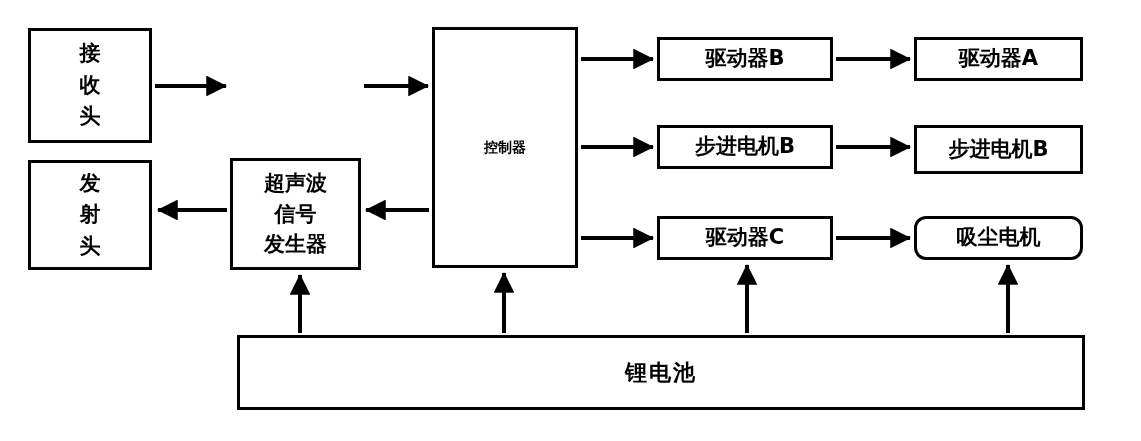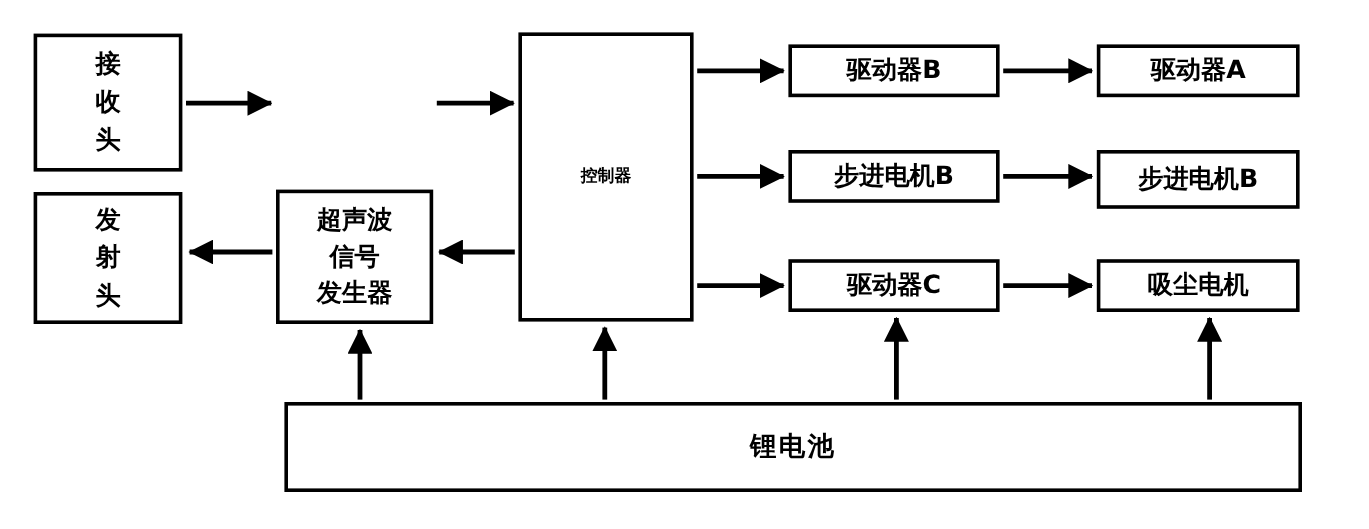--- a/index.html
+++ b/index.html
@@ -33,21 +33,21 @@
     white-space: pre-line;
   }
   .n-receiver    { left: 28px;  top: 28px;  width: 124px; height: 115px; }
   .n-preproc     { left: 230px; top: 27px;  width: 131px; height: 106px; }
   .n-controller  { left: 432px; top: 27px;  width: 146px; height: 241px; font-size: 14px; }
   .n-driver-a    { left: 657px; top: 37px;  width: 176px; height: 44px; }
   .n-stepper-a   { left: 914px; top: 37px;  width: 169px; height: 44px; }
   .n-driver-b    { left: 657px; top: 125px; width: 176px; height: 44px; }
   .n-stepper-b   { left: 914px; top: 125px; width: 169px; height: 49px; }
   .n-driver-c    { left: 657px; top: 216px; width: 176px; height: 44px; }
-  .n-vacuum      { left: 914px; top: 216px; width: 169px; height: 44px; }
+  .n-vacuum      { left: 914px; top: 216px; width: 169px; height: 44px; border-radius: 12px; }
   .n-transmitter { left: 28px;  top: 160px; width: 124px; height: 110px; }
   .n-ultrasonic  { left: 230px; top: 158px; width: 131px; height: 112px; line-height: 1.45; }
   .n-battery     { left: 237px; top: 335px; width: 848px; height: 75px;  font-size: 22px; letter-spacing: 2px; }
 </style>
 </head>
 <body>
 
 <div class="diagram">
 
   <svg class="arrows" viewBox="0 0 1141 441" xmlns="http://www.w3.org/2000/svg">

